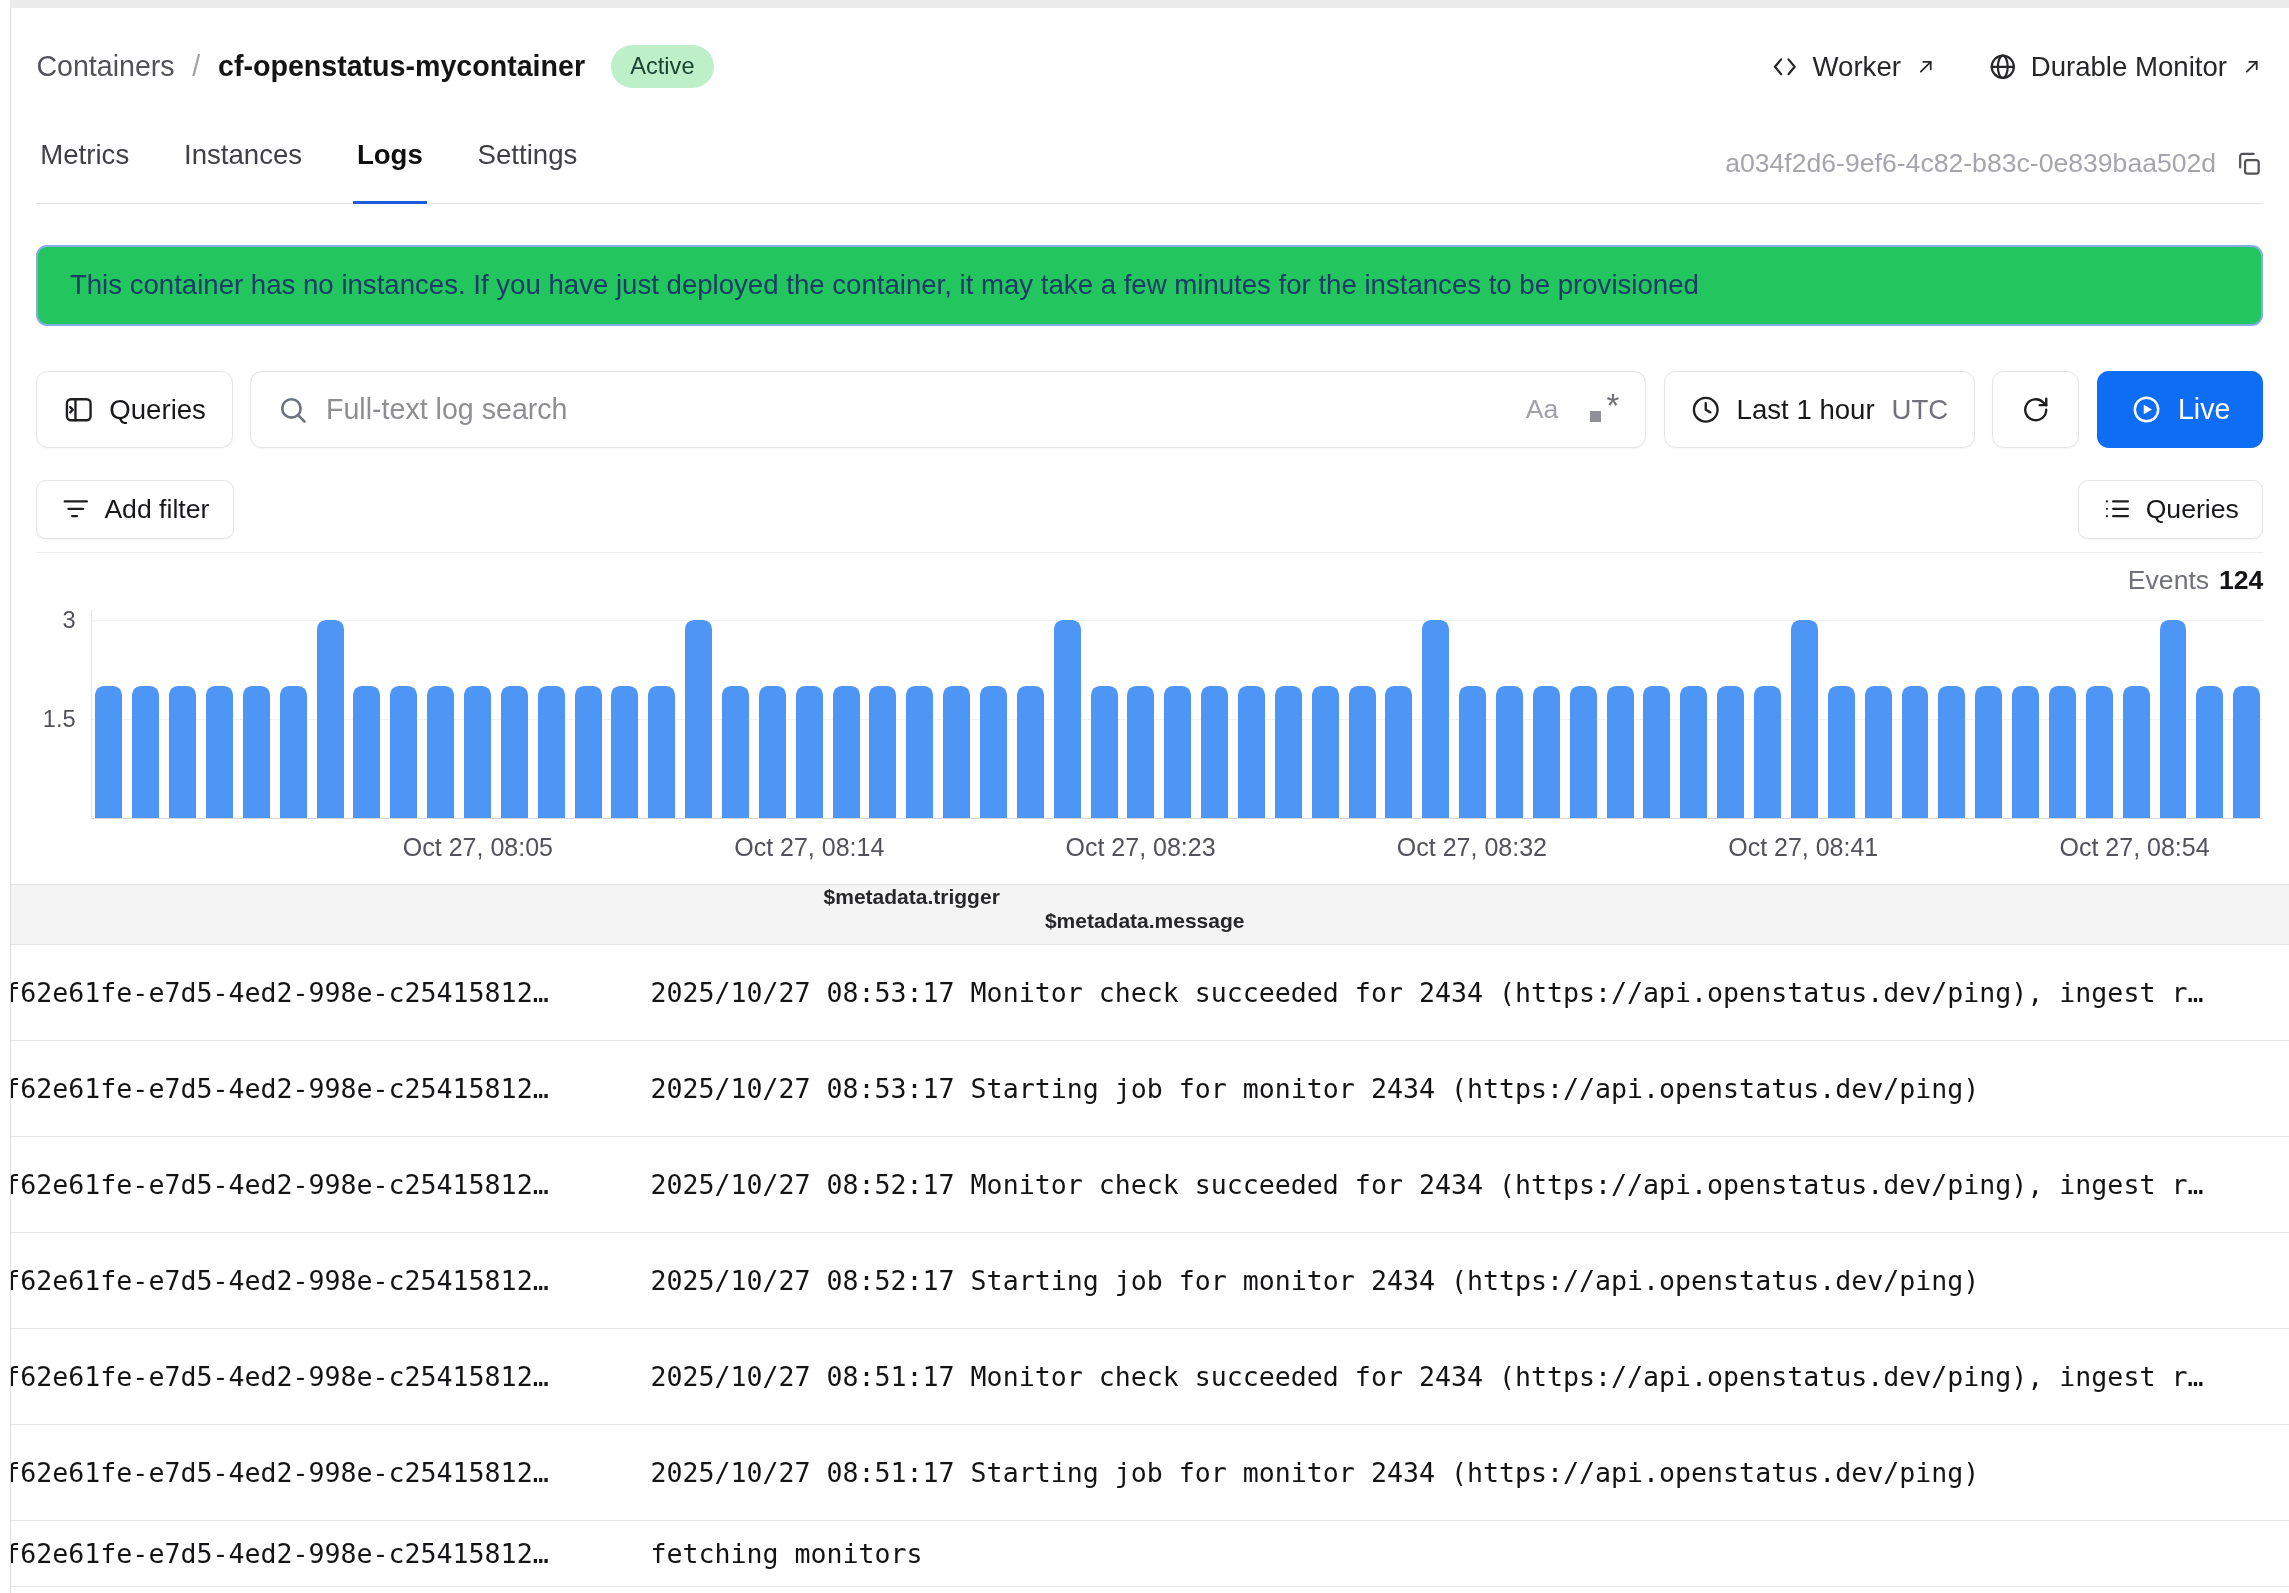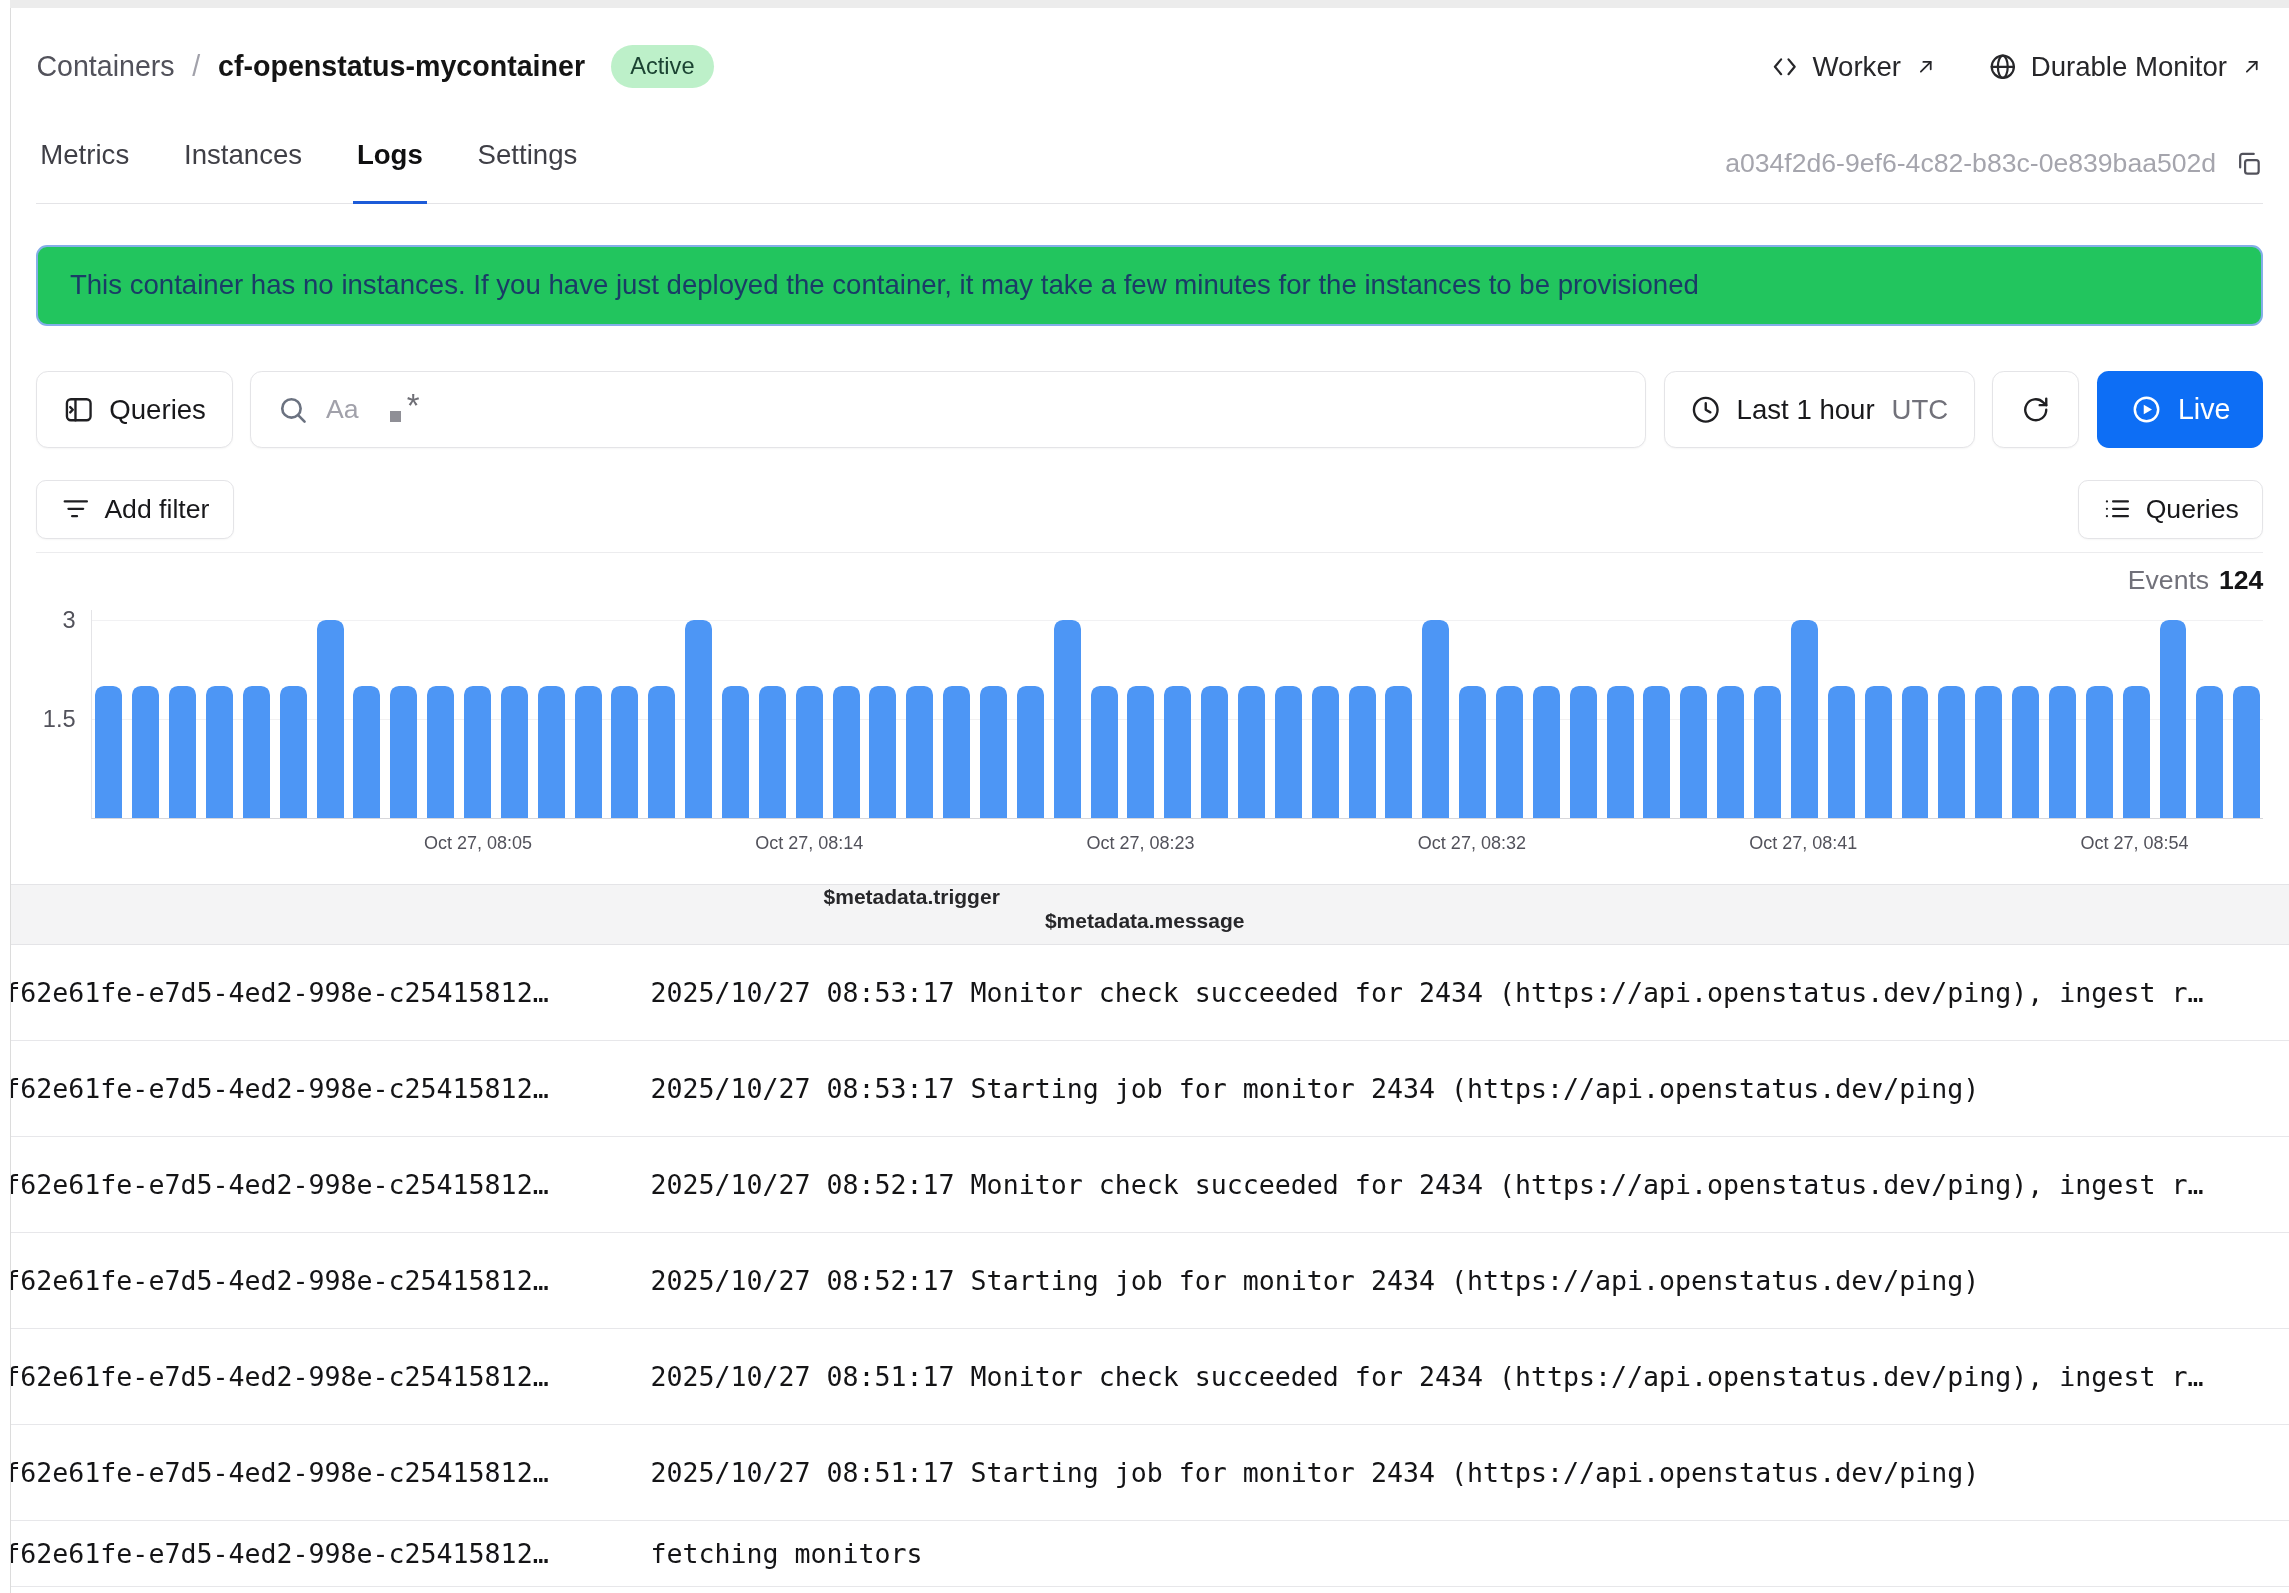--- a/index.html
+++ b/index.html
@@ -75,21 +75,21 @@
   .chart-section { margin-top:13.8px; border-top:1px solid #ececee; padding-top:11.8px; }
   .events-line { text-align:right; font-size:26.6px; color:#71717a; height:33px; }
   .events-line b { color:#141416; font-weight:700; margin-left:9.9px; }
   .plot-wrap { position:relative; margin-top:11.8px; margin-left:55px; height:209px; }
   .plot { position:absolute; inset:0; border-left:1px solid #e4e4e7; border-bottom:1px solid #d7d7db;
     display:flex; align-items:flex-end; gap:9.9px; padding:0 3px; }
   .bar { flex:1; background:#4d96f5; border-radius:8.9px 8.9px 0 0; }
   .gridline { position:absolute; left:0; right:0; height:1px; background:#f1f1f3; z-index:0; }
   .ylab { position:absolute; right:calc(100% + 15.8px); transform:translateY(-50%); font-size:23.6px; color:#52525b; }
   .xaxis { position:relative; margin-left:55px; height:41px; margin-top:7.9px; }
-  .xlab { position:absolute; transform:translateX(-50%); font-size:18px; color:#52525b; white-space:nowrap; top:5.9px; }
+  .xlab { position:absolute; transform:translateX(-50%); font-size:25px; color:#52525b; white-space:nowrap; top:5.9px; }
 
   
   .table-section { margin-top:15.8px; margin-left:-36px; margin-right:-25.6px; }
   .t-header { display:flex; align-items:center; height:61px; background:#f4f4f5;
     border-top:1px solid #e4e4e7; border-bottom:1px solid #e4e4e7;
     font-size:21px; font-weight:700; color:#27272a;flex-direction:column; }
   .col-trigger { width:650px; flex:none; padding-left:3.9px; overflow:hidden; white-space:nowrap; }
   .col-message { flex:1; overflow:hidden; white-space:nowrap; }
   .t-row { display:flex; align-items:center; height:96px; border-bottom:1px solid #e7e7ea;
     font-family:"DejaVu Sans Mono", monospace; font-size:26.6px; color:#141416; cursor:pointer; }
@@ -163,20 +163,21 @@
           <path d="M9.5 4 V20"></path>
           <path d="M5.5 10 l2 2 -2 2"></path>
         </svg>
       <span>Queries</span>
     </div>
     <div class="search-box">
       <svg class="mag" viewBox="0 0 24 24">
           <circle cx="11" cy="11" r="7"></circle>
           <path d="M16.5 16.5 L21 21"></path>
         </svg>
+      <input class="search-input" type="text" placeholder="Full-text log search" style="">
       <div class="search-tools">
         <span class="tool-aa">Aa</span>
         <span class="tool-regex">
           <span class="dot"></span>
           <span class="star">*</span>
         </span>
       </div>
     </div>
     <div class="btn time-btn">
       <svg viewBox="0 0 24 24">

